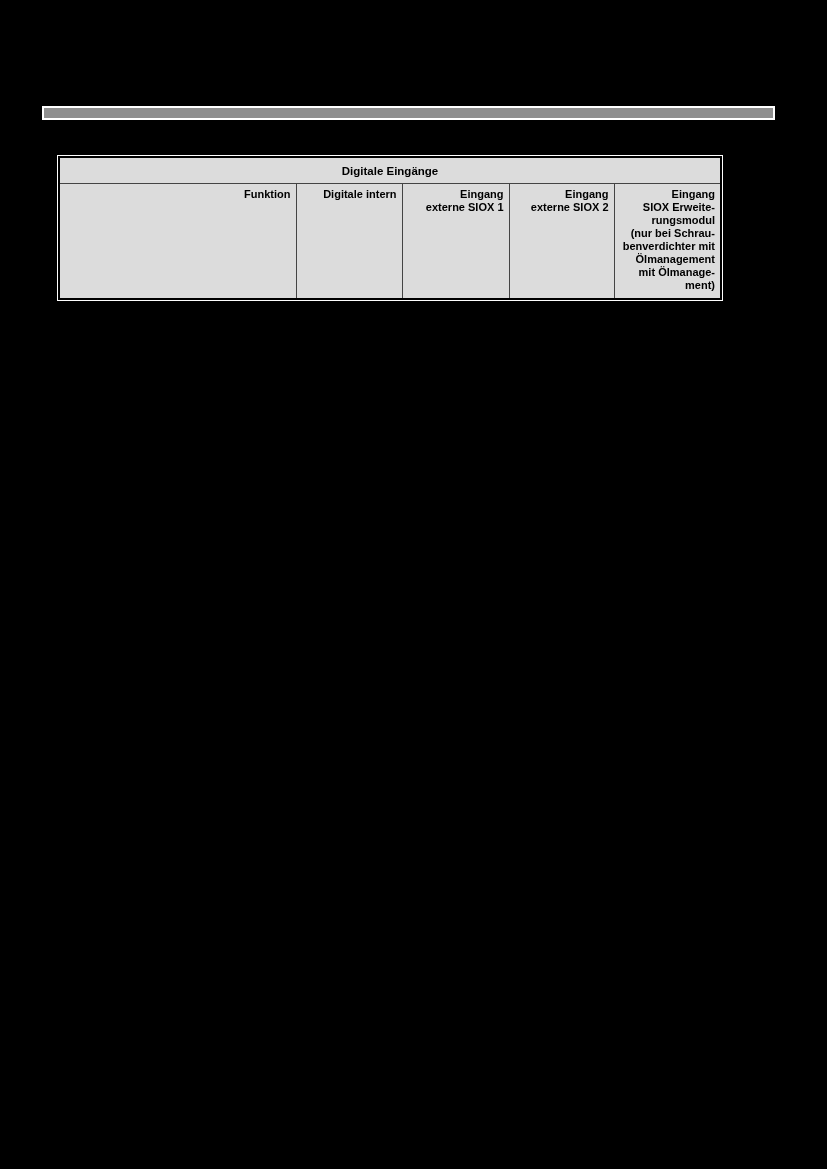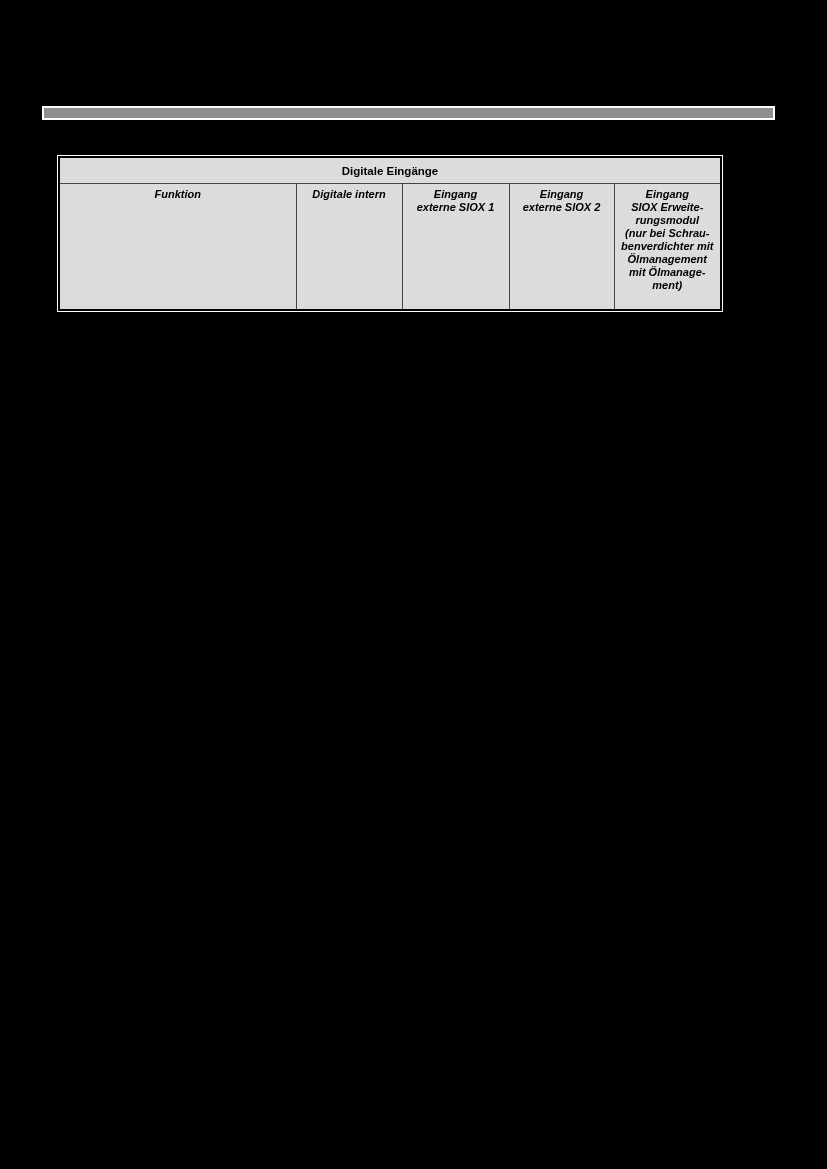--- a/index.html
+++ b/index.html
@@ -52,24 +52,23 @@
     height: 23px;
     font-size: 11.5px;
     font-style: normal;
     text-align: center;
     vertical-align: middle;
     padding: 1px 2px;
   }
   th.col-header {
     height: 106px;
     font-size: 11px;
-    font-style: italic;
-    text-align: center;
+    text-align: right;
     vertical-align: top;
-    padding: 4px 5px 15px 5px;
+    padding: 4px 5px 4px 5px;
     line-height: 1.18;
     white-space: pre-line;
     overflow: hidden;
   }
 
   
   .accent-bar {
     position: absolute;
     left: 0;
     top: 1104px;

